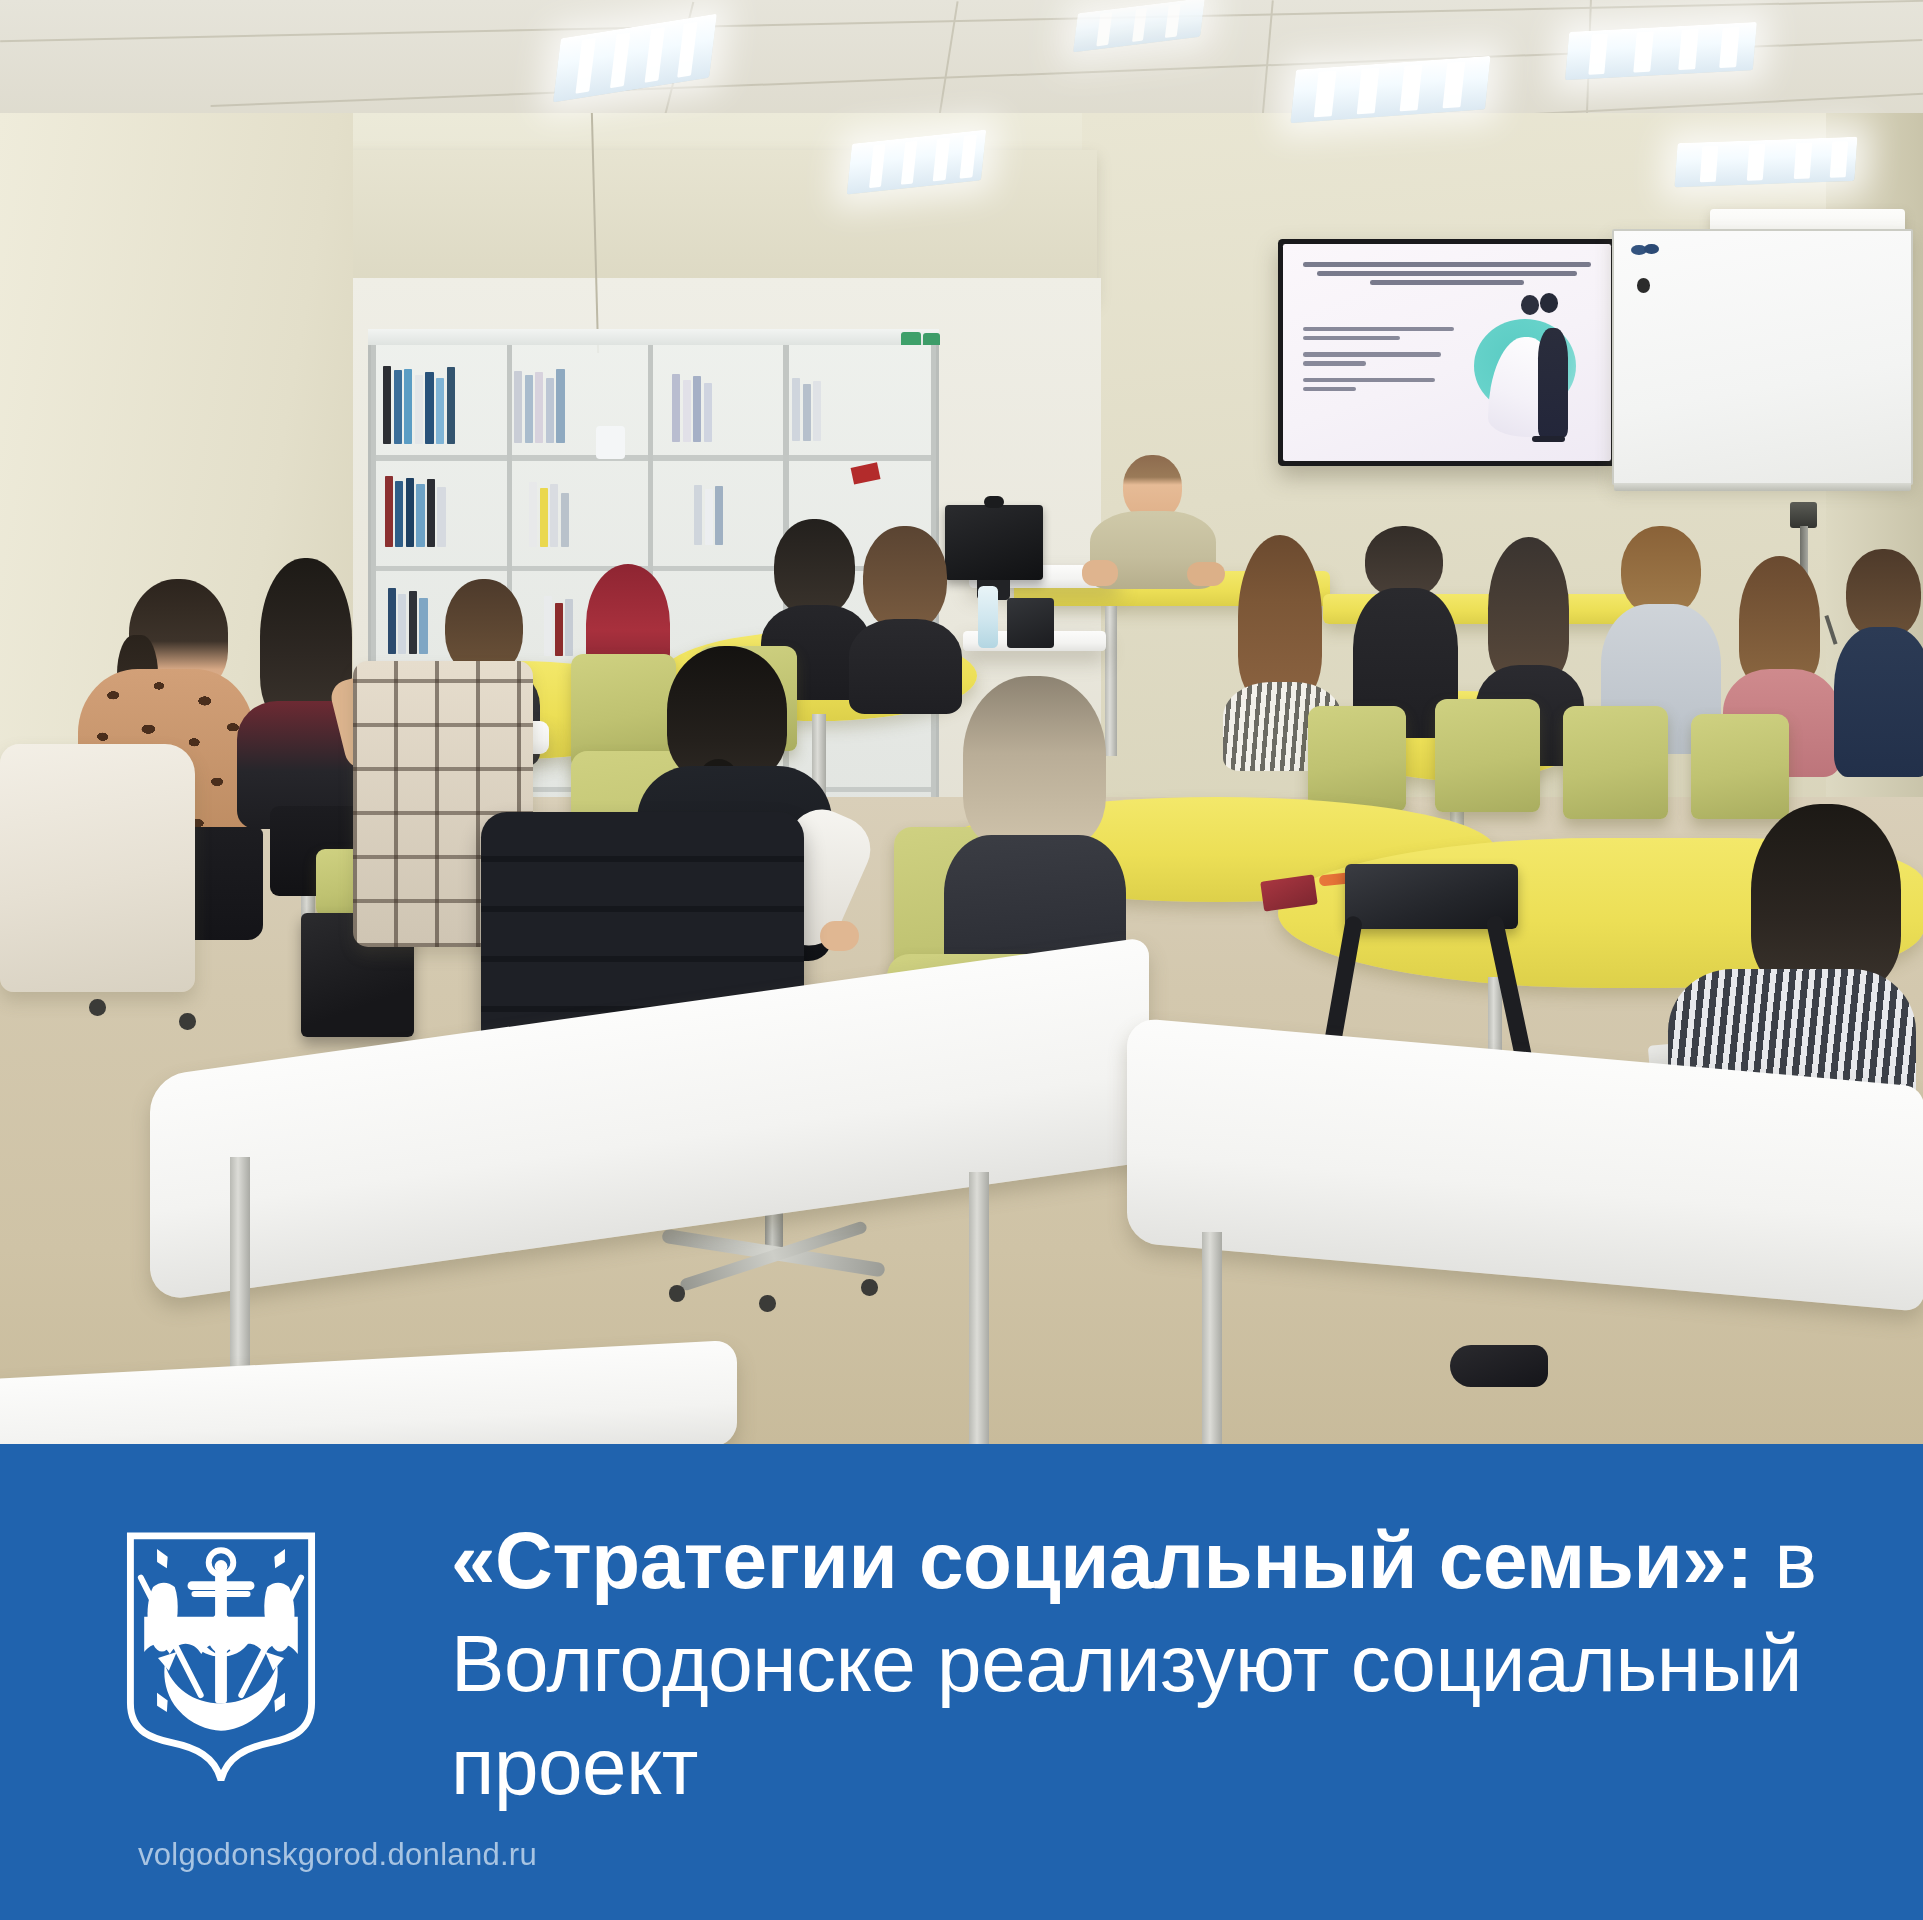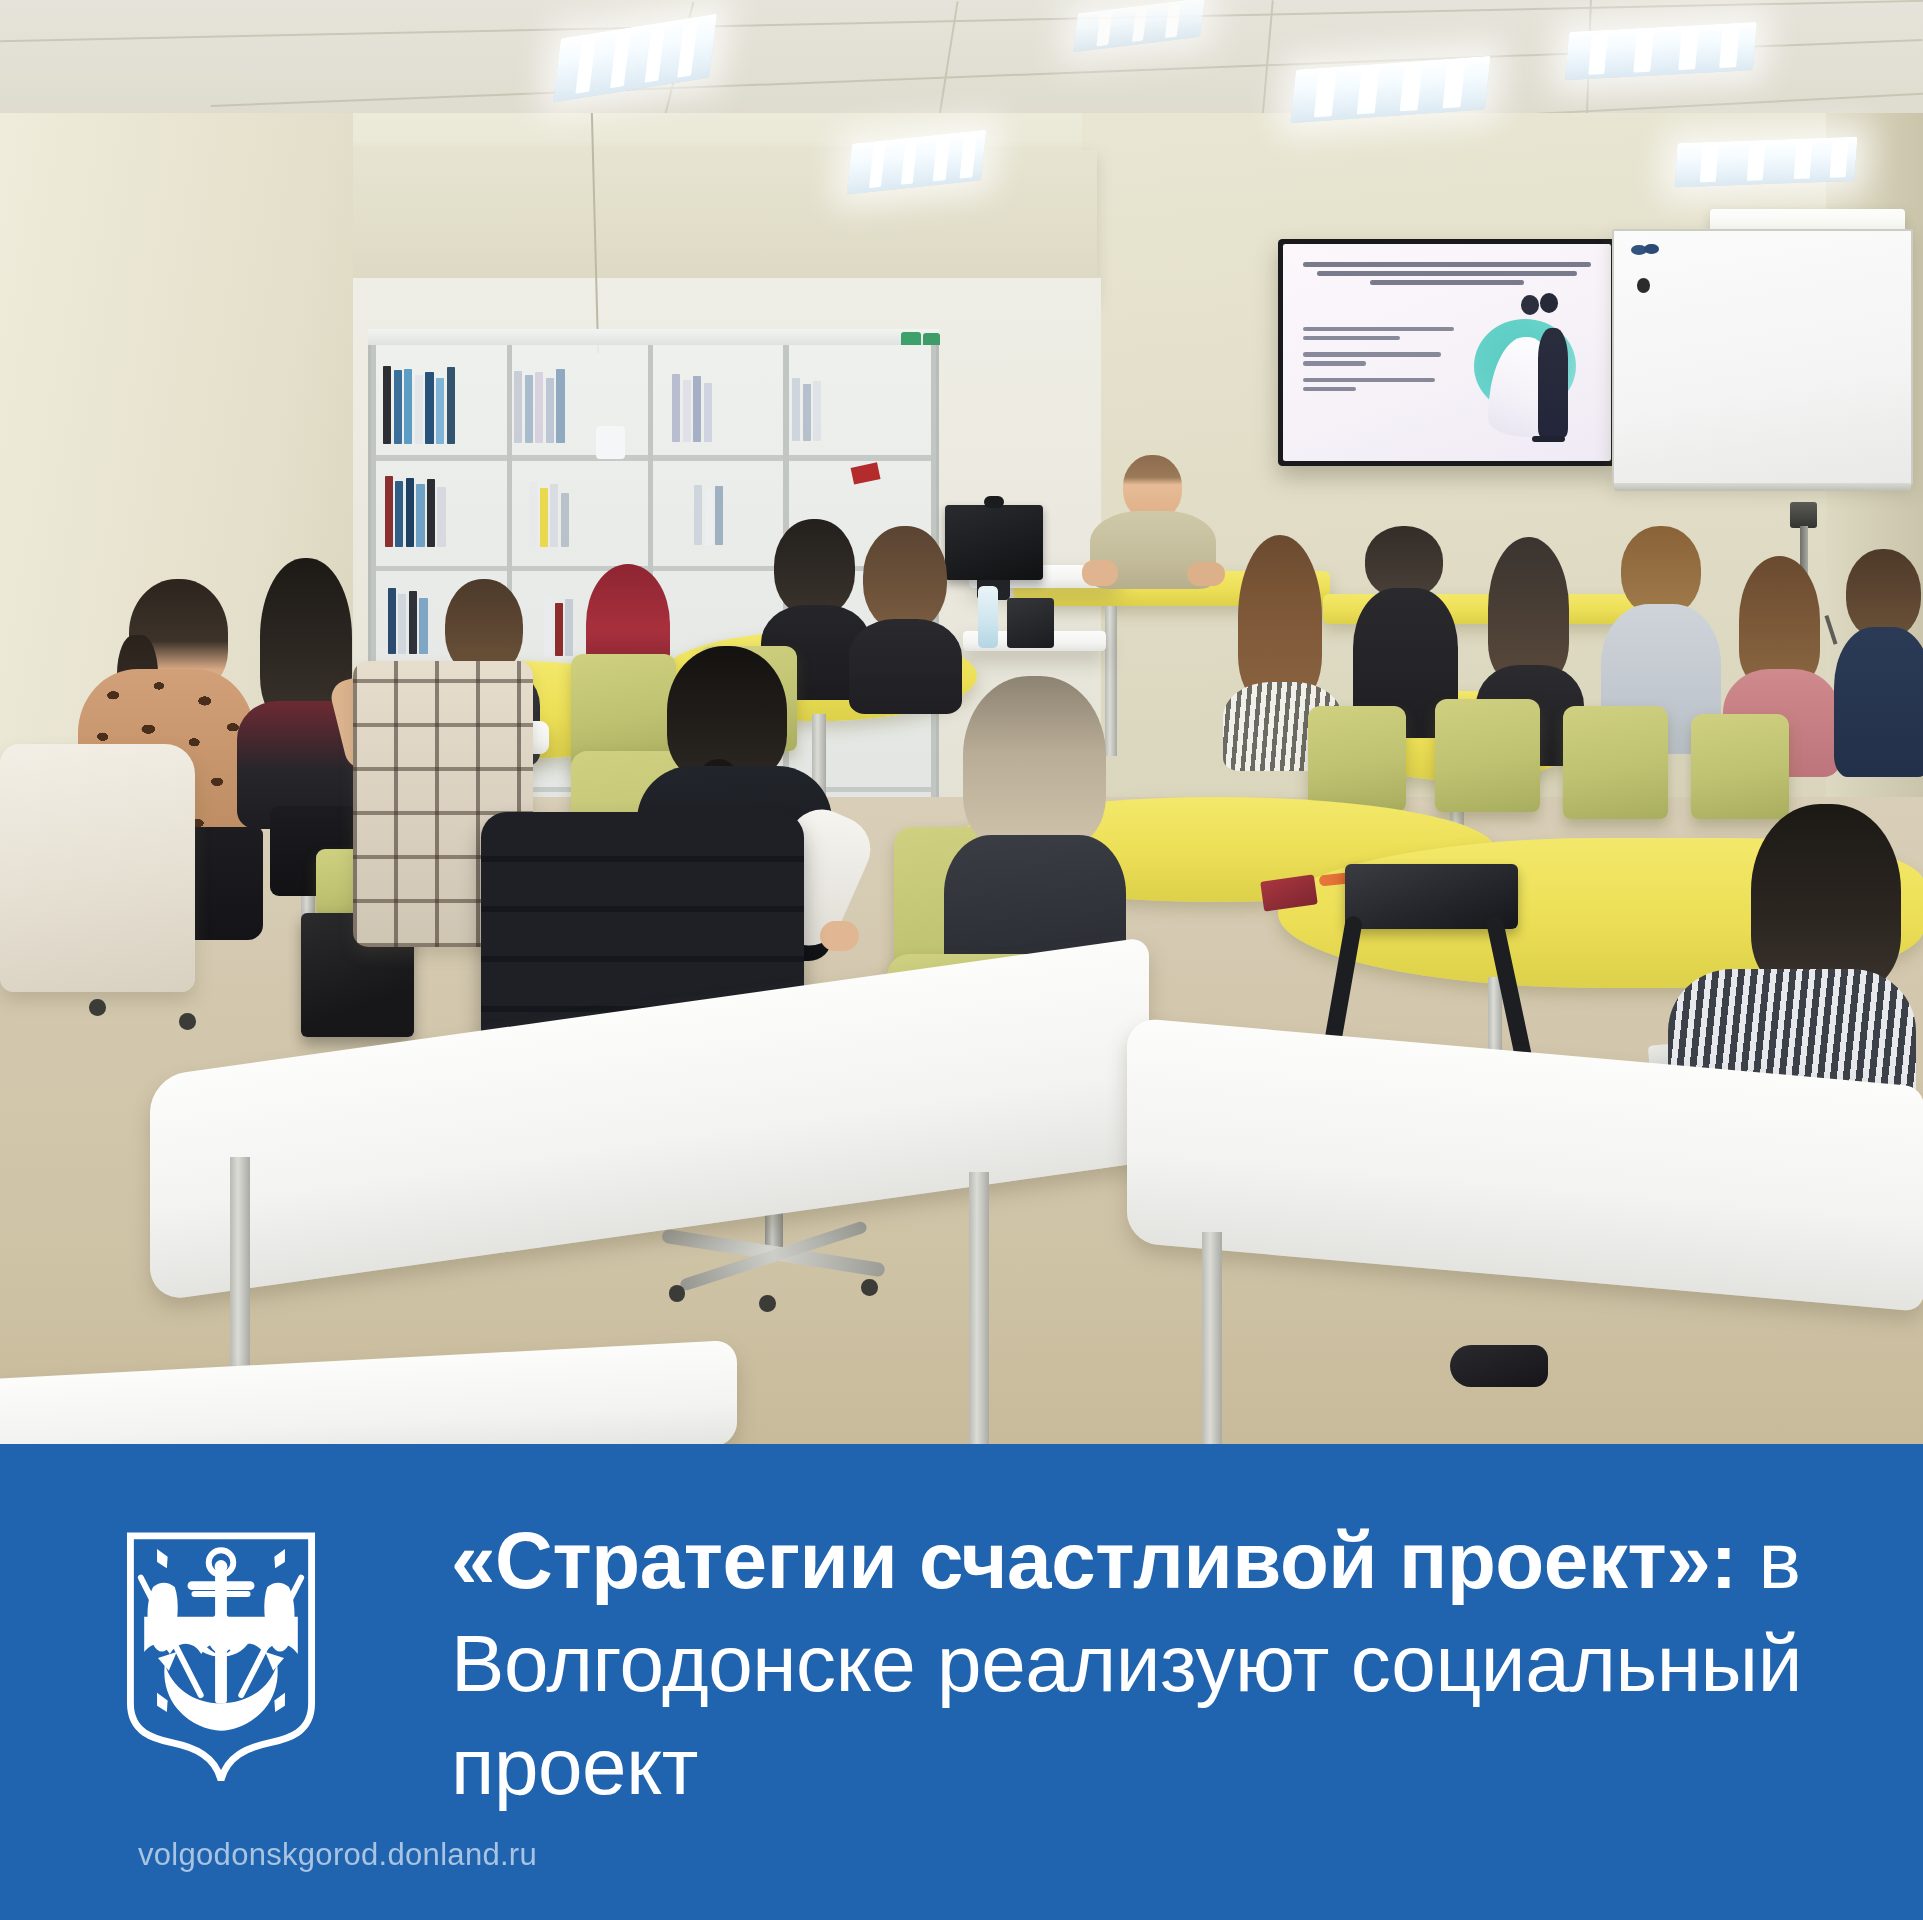--- a/index.html
+++ b/index.html
@@ -628,19 +628,19 @@
                    C44 126 36 126 31 116 C23 96 24 72 31 58 Z"></path>
           <path d="M169 58 C162 52 154 52 147 58 C142 72 143 96 151 116
                    C156 126 164 126 169 116 C177 96 176 72 169 58 Z"></path>
 
           <path d="M34 176 L40 164 L46 176 L40 186 Z" transform="rotate(-27 40 175)"></path>
           <path d="M154 176 L160 164 L166 176 L160 186 Z" transform="rotate(27 160 175)"></path>
         </g>
       </svg>
     </div>
 
-    <div class="headline"><b>«Стратегии счастливой проект»:</b><span> в Волгодонске реализуют социальный проект</span></div>
+    <div class="headline"><b>«Стратегии социальный семьи»:</b><span> в Волгодонске реализуют социальный проект</span></div>
 
     <div class="url">volgodonskgorod.donland.ru</div>
   </div>
 
 </div>
 
 
 </body></html>

